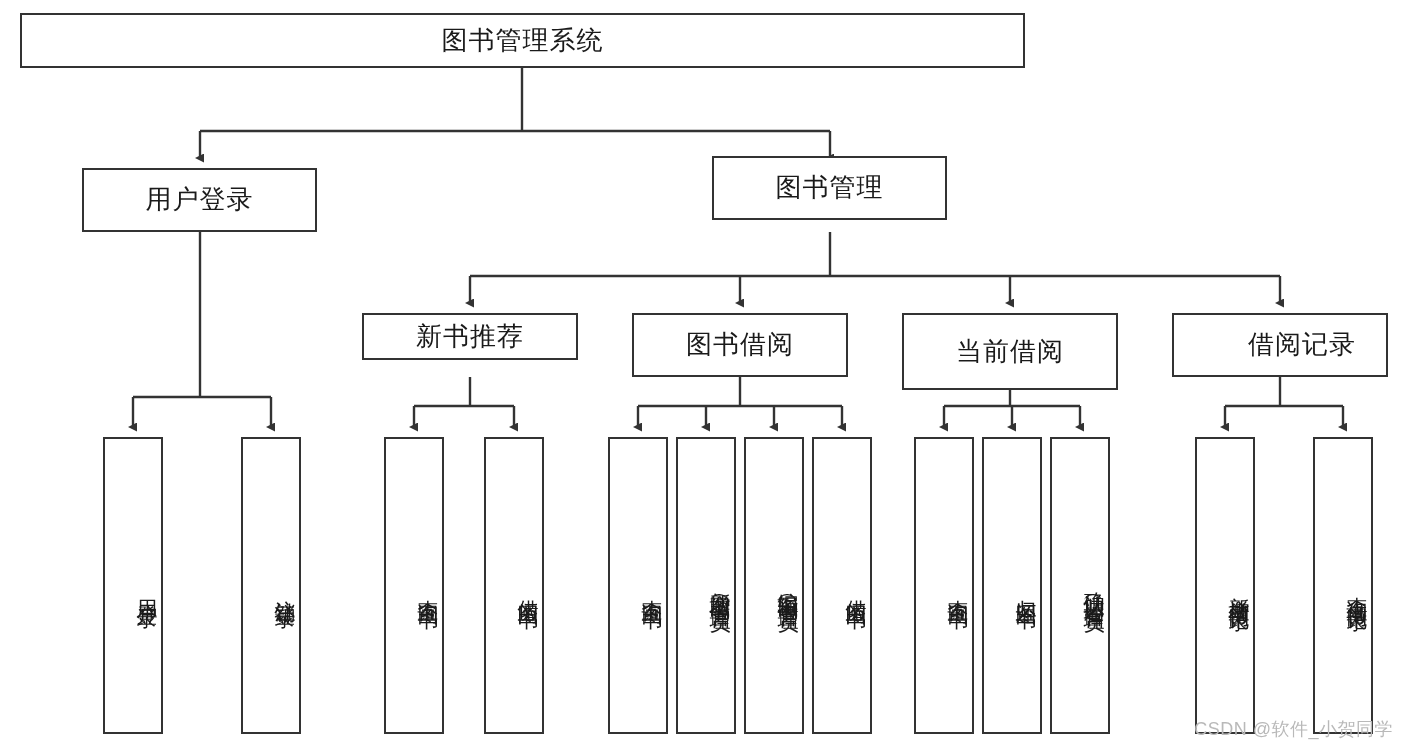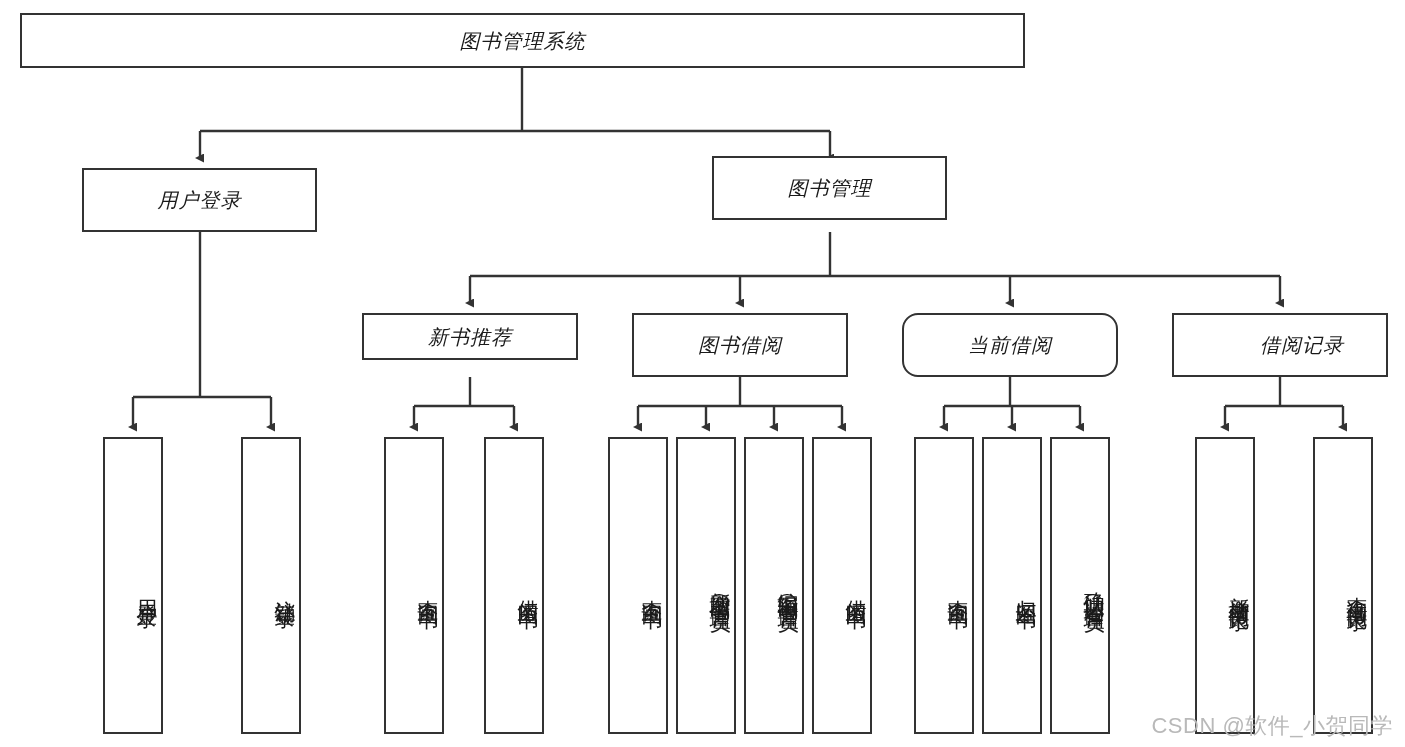--- a/index.html
+++ b/index.html
@@ -32,45 +32,44 @@
     box-sizing: border-box;
     border: 2px solid #333333;
     background: #ffffff;
     display: flex;
     align-items: center;
     justify-content: center;
     color: #1a1a1a;
     z-index: 2;
   }
   .node.horiz {
-    font-size: 20px;
+    font-size: 26px;
     letter-spacing: 1px;
     line-height: 1.2;
-    font-style: italic;
   }
   .node.vert {
     writing-mode: vertical-rl;
     text-orientation: upright;
     font-size: 21px;
     line-height: 1.35;
     letter-spacing: 3px;
     align-items: flex-start;
     justify-content: center;
     padding-top: 6px;
   }
   .node.vert > .label {
     writing-mode: vertical-rl;
     text-orientation: upright;
     white-space: nowrap;
   }
   #watermark {
     position: absolute;
     right: 12px;
     bottom: 6px;
-    font-size: 22px;
+    font-size: 18px;
     color: #b9b9b9;
     letter-spacing: 0.5px;
     z-index: 3;
     white-space: nowrap;
   }
 </style>
 </head>
 <body>
 
 <div id="canvas">
@@ -135,21 +134,21 @@
   <div class="node horiz" style="left:712px; top:156px; width:235px; height:64px;">
     <span class="label">图书管理</span>
   </div>
 
   <div class="node horiz" style="left:362px; top:313px; width:216px; height:47px;">
     <span class="label">新书推荐</span>
   </div>
   <div class="node horiz" style="left:632px; top:313px; width:216px; height:64px;">
     <span class="label">图书借阅</span>
   </div>
-  <div class="node horiz" style="left:902px; top:313px; width:216px; height:64px;border-radius:16px;">
+  <div class="node horiz" style="left:902px; top:313px; width:216px; height:77px;">
     <span class="label">当前借阅</span>
   </div>
   <div class="node horiz" style="left:1172px; top:313px; width:216px; height:64px;padding-left:44px;">
     <span class="label">借阅记录</span>
   </div>
 
   <div class="node vert" style="left:103px; top:437px; width:60px; height:297px;">
     <span class="label">用户登录</span>
   </div>
   <div class="node vert" style="left:241px; top:437px; width:60px; height:297px;">

